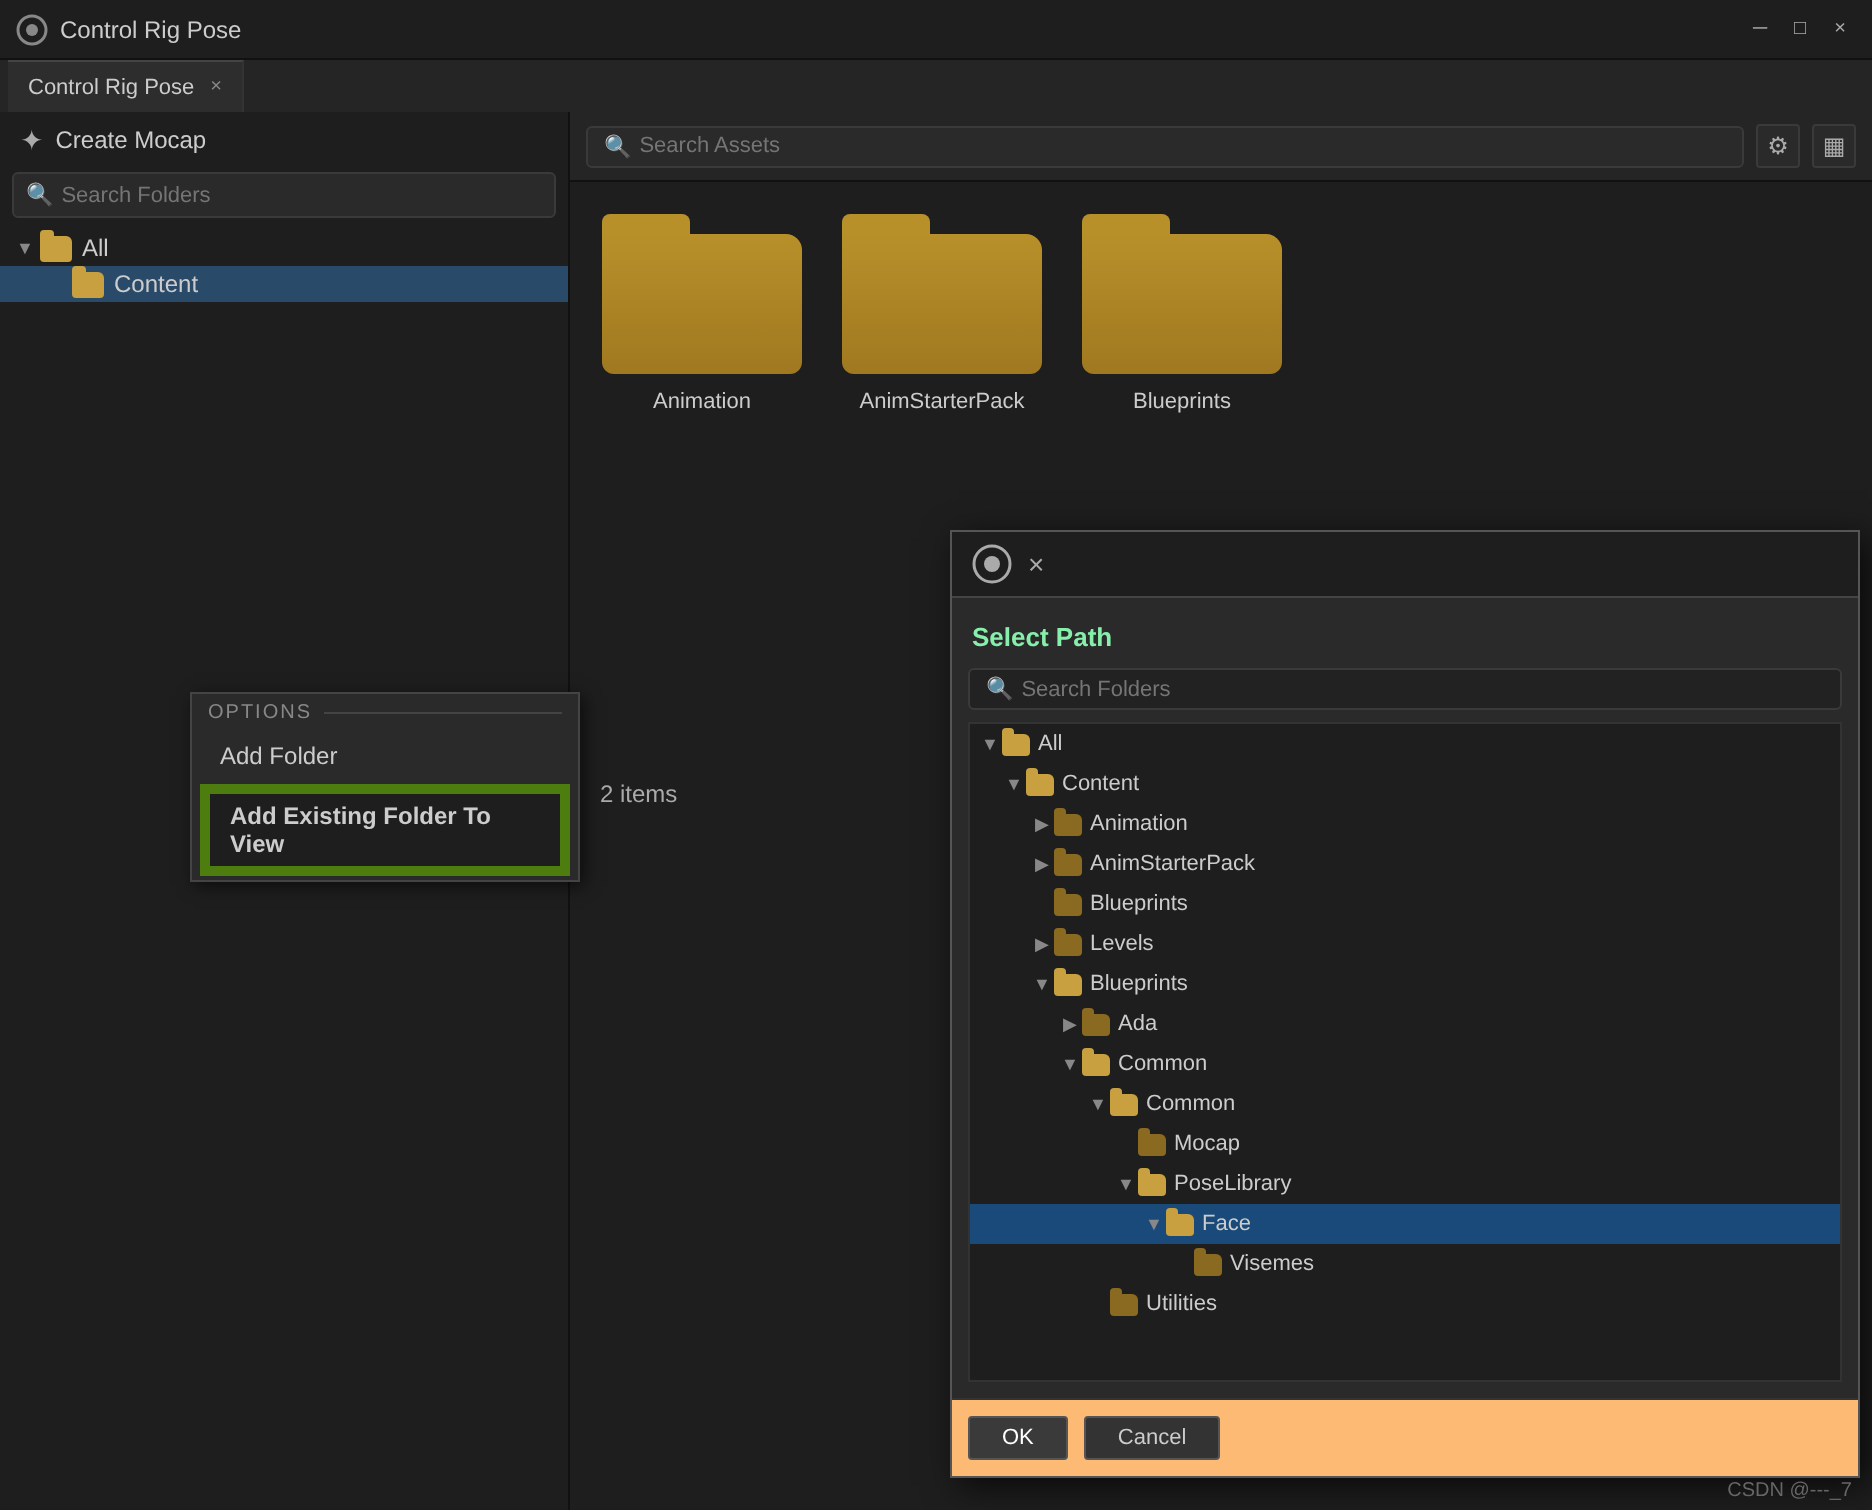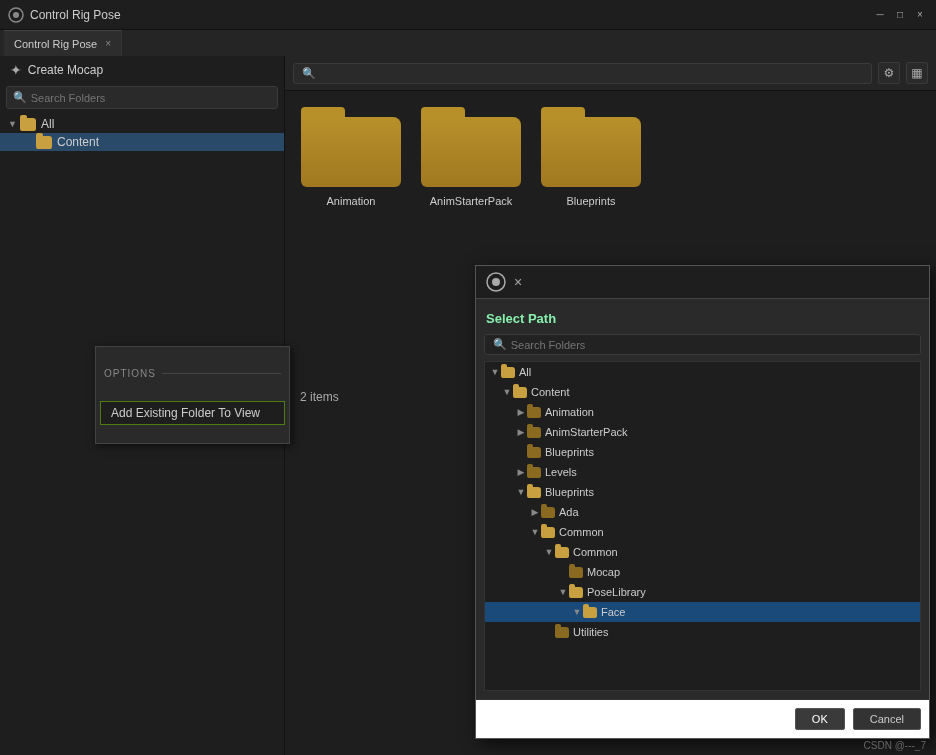--- a/index.html
+++ b/index.html
@@ -272,39 +272,39 @@
       z-index: 10;
       box-shadow: 2px 2px 8px rgba(0,0,0,0.6);
     }
     .options-header {
       display: flex;
       align-items: center;
       padding: 4px 8px;
       color: #888;
       font-size: 10px;
       letter-spacing: 1px;
-      margin-top: 17px;
     }
     .options-header-line {
       flex: 1;
       height: 1px;
       background: #444;
       margin-left: 6px;
     }
     .option-item {
       padding: 5px 14px;
       cursor: pointer;
       font-size: 12px;
       color: #ccc;
     }
     .option-item.highlighted {
-      border: 1px solid #4d7c0f;
+      border: 5px solid #4d7c0f;
       background: #1e1e1e;
-      margin: 18px 4px;
+      margin: 2px 4px;
       padding: 4px 10px;
+      font-weight: bold;
     }
     .items-label {
       position: absolute;
       top: 388px;
       left: 290px;
       font-size: 11px;
       color: #aaa;
       z-index: 5;
     }
 
@@ -417,23 +417,22 @@
     }
     .dt-folder.dark {
       background: #8a6a20;
     }
     .dt-folder.dark::before {
       background: #8a6a20;
     }
 
     .dialog-footer {
       display: flex;
-      justify-content: flex-end;
       padding: 8px;
-      background: #ffffff;
+      background: #fdba74;
       border-top: 1px solid #333;
       gap: 8px;
     }
     .dialog-btn {
       padding: 4px 16px;
       font-size: 11px;
       cursor: pointer;
       border: 1px solid #555;
       background: #333;
       color: #ccc;
@@ -507,28 +506,30 @@
         <span class="folder-icon"></span>
         <span>Content</span>
       </div>
     </div>
 
     <div class="options-menu">
       <div class="options-header">
         <span>OPTIONS</span>
         <div class="options-header-line"></div>
       </div>
+      <div class="option-item">Add Folder</div>
       <div class="option-item highlighted">Add Existing Folder To View</div>
     </div>
   </div>
 
   <div class="right-panel">
     <div class="asset-search-bar">
       <div class="asset-search-wrapper">
         <span class="search-icon-sm">🔍</span>
+        <input type="text" placeholder="Search Assets" style="">
       </div>
       <div class="icon-btn">⚙</div>
       <div class="icon-btn">▦</div>
     </div>
 
     <div class="asset-grid">
       <div class="asset-item">
         <div class="folder-thumb">
           <div class="folder-thumb-tab"></div>
           <div class="folder-thumb-body"></div>
@@ -655,20 +656,25 @@
         <span>PoseLibrary</span>
       </div>
 
       <div class="dt-item selected" style="padding-left: 86px;">
         <span class="tri">▼</span>
         <span class="dt-folder"></span>
         <span>Face</span>
       </div>
 
 
+      <div class="dt-item" style="padding-left: 100px;">
+        <span class="tri"> </span>
+        <span class="dt-folder dark"></span>
+        <span>Visemes</span>
+      </div>
 
       <div class="dt-item" style="padding-left: 58px;">
         <span class="tri"> </span>
         <span class="dt-folder dark"></span>
         <span>Utilities</span>
       </div>
 
     </div>
   </div>
 

